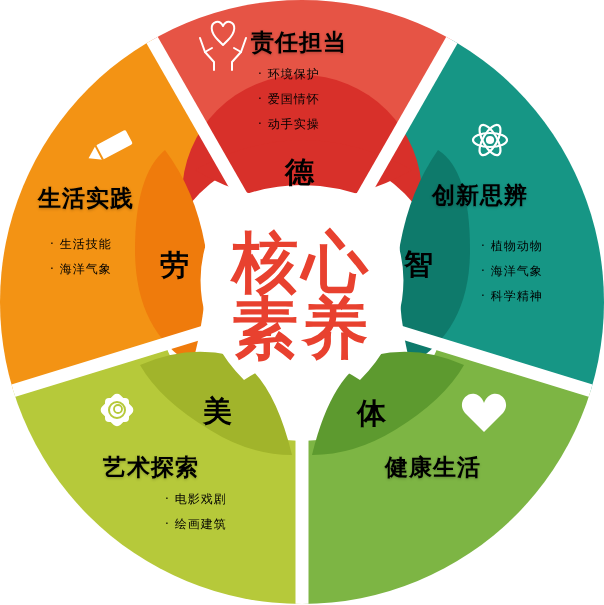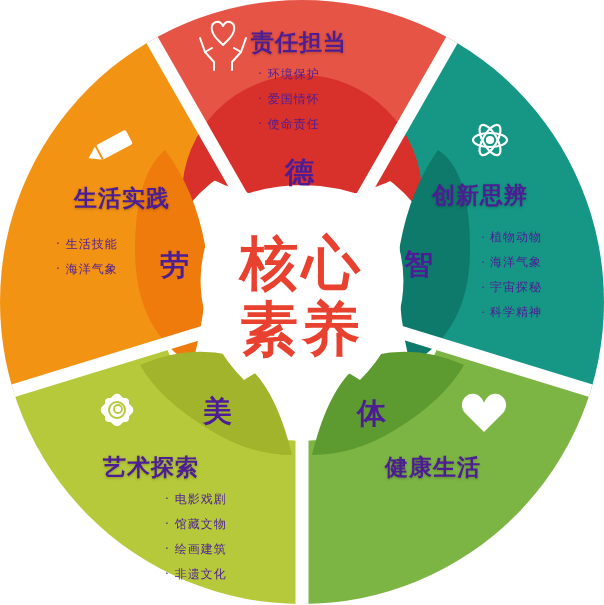--- a/index.html
+++ b/index.html
@@ -1,25 +1,25 @@
 <!DOCTYPE html>
 <html><head>
 <meta charset="utf-8">
 <style>
   html, body { margin: 0; padding: 0; background: #ffffff; }
   body { width: 604px; height: 605px; position: relative; overflow: hidden;
          font-family: "DejaVu Sans", "Liberation Sans", sans-serif; }
   #diagram { position: absolute; left: 0; top: 0; width: 604px; height: 605px; }
-  .txt { position: absolute; color: #4c1d95; white-space: nowrap; }
+  .txt { position: absolute; color: #000000; white-space: nowrap; }
   .title { font-size: 23px; font-weight: bold; letter-spacing: 1px;
            text-shadow: 0 1px 3px rgba(0,0,0,0.25); }
   .items { font-size: 12px; line-height: 25px; letter-spacing: 1px; }
   .items div::before { content: "· "; }
   .virtue { font-size: 29px; font-weight: bold; }
-  .core { position: absolute; color: #e8412f; font-size: 58px; font-weight: bold;
+  .core { position: absolute; color: #e8412f; font-size: 66px; font-weight: bold;
           line-height: 66px; letter-spacing: 4px; text-align: center; }
 </style>
 </head>
 <body>
 
 <svg id="diagram" viewBox="0 0 604 605">
   <defs>
     <clipPath id="circle-clip">
         <circle cx="302" cy="302" r="302"></circle>
       </clipPath>
@@ -85,49 +85,46 @@
     <circle cx="1" cy="-1" r="4" fill="none" stroke="#b6c93a" stroke-width="1.8"></circle>
   </g>
 
   <path transform="translate(484,412)" d="M0,20 L-19,1 C-27,-9 -18,-20 -9,-18 C-4,-17 -1,-12 0,-9 C1,-12 4,-17 9,-18 C18,-20 27,-9 19,1 Z" fill="#ffffff"></path>
 </svg>
 
 <div class="txt title" style="left:251px; top:27px;">责任担当</div>
 <div class="txt items" style="left:258px; top:62px;">
   <div>环境保护</div>
   <div>爱国情怀</div>
-  <div>使命责任</div>
+  <div>动手实操</div>
 </div>
 <div class="txt virtue" style="left:285px; top:153px;">德</div>
 
 <div class="txt title" style="left:432px; top:180px;">创新思辨</div>
-<div class="txt items" style="left:481px; top:225px;font-family:Liberation Serif, serif;">
+<div class="txt items" style="left:481px; top:234px;">
   <div>植物动物</div>
   <div>海洋气象</div>
-  <div>宇宙探秘</div>
   <div>科学精神</div>
 </div>
 <div class="txt virtue" style="left:404px; top:245px;">智</div>
 
 <div class="txt virtue" style="left:357px; top:394px;">体</div>
 <div class="txt title" style="left:385px; top:452px;">健康生活</div>
 <div class="txt items" style="left:386px; top:490px;">
 </div>
 
 <div class="txt virtue" style="left:203px; top:392px;">美</div>
 <div class="txt title" style="left:103px; top:452px;text-align:right;">艺术探索</div>
 <div class="txt items" style="left:165px; top:487px;">
   <div>电影戏剧</div>
-  <div>馆藏文物</div>
   <div>绘画建筑</div>
-  <div>非遗文化</div>
 </div>
 
-<div class="txt title" style="left:38px; top:183px;margin-left:36px;">生活实践</div>
-<div class="txt items" style="left:56px; top:232px;">
+<div class="txt title" style="left:38px; top:183px;">生活实践</div>
+<div class="txt items" style="left:50px; top:232px;">
   <div>生活技能</div>
   <div>海洋气象</div>
 </div>
 <div class="txt virtue" style="left:160px; top:246px;">劳</div>
 
 <div class="core" style="left:232px; top:230px; width:140px;">
   <div>核心</div>
   <div>素养</div>
 </div>
 

